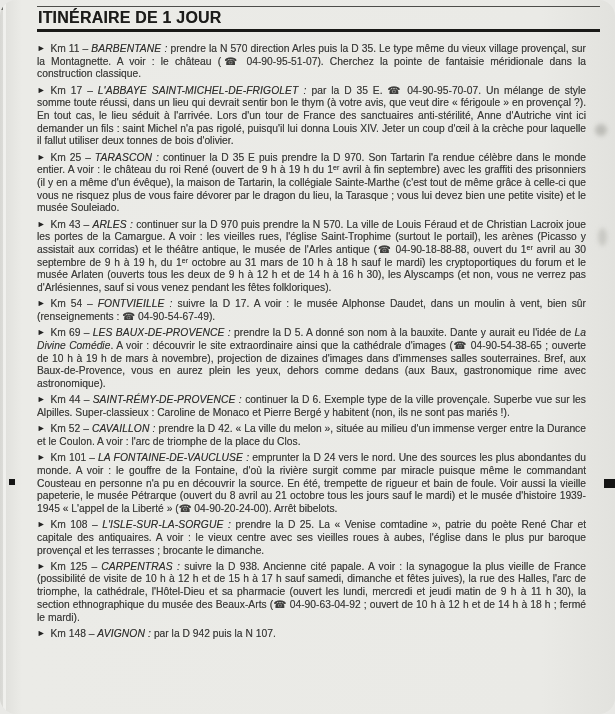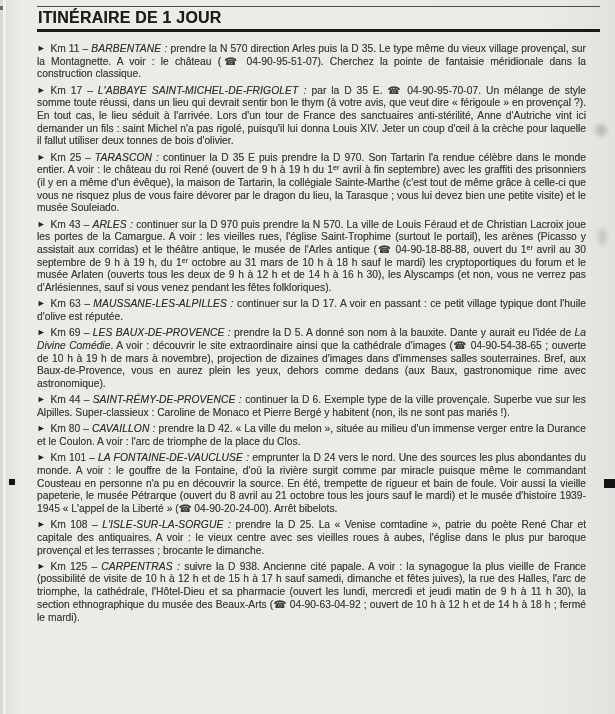--- a/index.html
+++ b/index.html
@@ -7,20 +7,21 @@
     padding: 0;
     background: #e9e9e6;
     font-family: "Liberation Sans", "DejaVu Sans", sans-serif;
   }
   .page {
     position: relative;
     width: 615px;
     height: 714px;
     overflow: hidden;
     background: linear-gradient(90deg, #d7d7d3 0px, #e2e2de 7px, #ebebe7 22px, #eaeae6 88%, #e2e2de 100%);
+    border-radius: 16px;
   }
   .edge-strip {
     position: absolute;
     left: 3px; top: 0;
     width: 3px; height: 100%;
     background: #f5f5f3;
     opacity: .75;
   }
   .mark { position: absolute; background: #141414; }
   .mark-tl { left: 0; top: 6px; width: 3px; height: 4px; background: #6d6d69; }
@@ -99,30 +100,31 @@
     </header>
     <div class="entries">
   <p class="entry"><span class="bullet">►</span><span class="km">Km 11 – </span><b class="name">BARBENTANE : </b><span class="body"><span>prendre la N 570 direction Arles puis la D 35. Le type même du vieux village provençal, sur la Montagnette. A voir : le château (☎ 04-90-95-51-07). Cherchez la pointe de fantaisie méridionale dans la construction classique.</span></span></p>
 
   <p class="entry"><span class="bullet">►</span><span class="km">Km 17 – </span><b class="name">L'ABBAYE SAINT-MICHEL-DE-FRIGOLET : </b><span class="body"><span>par la D 35 E. ☎ 04-90-95-70-07. Un mélange de style somme toute réussi, dans un lieu qui devrait sentir bon le thym (à votre avis, que veut dire « férigoule » en provençal ?). En tout cas, le lieu séduit à l'arrivée. Lors d'un tour de France des sanctuaires anti-stérilité, Anne d'Autriche vint ici demander un fils : saint Michel n'a pas rigolé, puisqu'il lui donna Louis XIV. Jeter un coup d'œil à la crèche pour laquelle il fallut utiliser deux tonnes de bois d'olivier.</span></span></p>
 
   <p class="entry"><span class="bullet">►</span><span class="km">Km 25 – </span><b class="name">TARASCON : </b><span class="body"><span>continuer la D 35 E puis prendre la D 970. Son Tartarin l'a rendue célèbre dans le monde entier. A voir : le château du roi René (ouvert de 9 h à 19 h du 1</span><sup>er</sup><span> avril à fin septembre) avec les graffiti des prisonniers (il y en a même d'un évêque), la maison de Tartarin, la collégiale Sainte-Marthe (c'est tout de même grâce à celle-ci que vous ne risquez plus de vous faire dévorer par le dragon du lieu, la Tarasque ; vous lui devez bien une petite visite) et le musée Souleiado.</span></span></p>
 
   <p class="entry"><span class="bullet">►</span><span class="km">Km 43 – </span><b class="name">ARLES : </b><span class="body"><span>continuer sur la D 970 puis prendre la N 570. La ville de Louis Féraud et de Christian Lacroix joue les portes de la Camargue. A voir : les vieilles rues, l'église Saint-Trophime (surtout le portail), les arènes (Picasso y assistait aux corridas) et le théâtre antique, le musée de l'Arles antique (☎ 04-90-18-88-88, ouvert du 1</span><sup>er</sup><span> avril au 30 septembre de 9 h à 19 h, du 1</span><sup>er</sup><span> octobre au 31 mars de 10 h à 18 h sauf le mardi) les cryptoportiques du forum et le musée Arlaten (ouverts tous les deux de 9 h à 12 h et de 14 h à 16 h 30), les Alyscamps (et non, vous ne verrez pas d'Arlésiennes, sauf si vous venez pendant les fêtes folkloriques).</span></span></p>
 
+  <p class="entry"><span class="bullet">►</span><span class="km">Km 54 – </span><b class="name">FONTVIEILLE : </b><span class="body"><span>suivre la D 17. A voir : le musée Alphonse Daudet, dans un moulin à vent, bien sûr (renseignements : ☎ 04-90-54-67-49).</span></span></p>
 
-  <p class="entry"><span class="bullet">►</span><span class="km">Km 63 – </span><b class="name">MAUSSANE-LES-ALPILLES : </b><span class="body"><span>continuer sur la D 17. A voir en passant : ce petit village typique dont l'huile d'olive est réputée.</span></span></p>
 
   <p class="entry"><span class="bullet">►</span><span class="km">Km 69 – </span><b class="name">LES BAUX-DE-PROVENCE : </b><span class="body"><span>prendre la D 5. A donné son nom à la bauxite. Dante y aurait eu l'idée de </span><em>La Divine Comédie</em><span>. A voir : découvrir le site extraordinaire ainsi que la cathédrale d'images (☎ 04-90-54-38-65 ; ouverte de 10 h à 19 h de mars à novembre), projection de dizaines d'images dans d'immenses salles souterraines. Bref, aux Baux-de-Provence, vous en aurez plein les yeux, dehors comme dedans (aux Baux, gastronomique rime avec astronomique).</span></span></p>
 
   <p class="entry"><span class="bullet">►</span><span class="km">Km 44 – </span><b class="name">SAINT-RÉMY-DE-PROVENCE : </b><span class="body"><span>continuer la D 6. Exemple type de la ville provençale. Superbe vue sur les Alpilles. Super-classieux : Caroline de Monaco et Pierre Bergé y habitent (non, ils ne sont pas mariés !).</span></span></p>
 
-  <p class="entry"><span class="bullet">►</span><span class="km">Km 80 – </span><b class="name">CAVAILLON : </b><span class="body"><span>prendre la D 42. « La ville du melon », située au milieu d'un immense verger entre la Durance et le Coulon. A voir : l'arc de triomphe de la place du Clos.</span></span></p>
+  <p class="entry"><span class="bullet">►</span><span class="km">Km 52 – </span><b class="name">CAVAILLON : </b><span class="body"><span>prendre la D 42. « La ville du melon », située au milieu d'un immense verger entre la Durance et le Coulon. A voir : l'arc de triomphe de la place du Clos.</span></span></p>
 
   <p class="entry"><span class="bullet">►</span><span class="km">Km 101 – </span><b class="name">LA FONTAINE-DE-VAUCLUSE : </b><span class="body"><span>emprunter la D 24 vers le nord. Une des sources les plus abondantes du monde. A voir : le gouffre de la Fontaine, d'où la rivière surgit comme par miracle puisque même le commandant Cousteau en personne n'a pu en découvrir la source. En été, trempette de rigueur et bain de foule. Voir aussi la vieille papeterie, le musée Pétrarque (ouvert du 8 avril au 21 octobre tous les jours sauf le mardi) et le musée d'histoire 1939-1945 « L'appel de la Liberté » (☎ 04-90-20-24-00). Arrêt bibelots.</span></span></p>
 
   <p class="entry"><span class="bullet">►</span><span class="km">Km 108 – </span><b class="name">L'ISLE-SUR-LA-SORGUE : </b><span class="body"><span>prendre la D 25. La « Venise comtadine », patrie du poète René Char et capitale des antiquaires. A voir : le vieux centre avec ses vieilles roues à aubes, l'église dans le plus pur baroque provençal et les terrasses ; brocante le dimanche.</span></span></p>
 
   <p class="entry"><span class="bullet">►</span><span class="km">Km 125 – </span><b class="name">CARPENTRAS : </b><span class="body"><span>suivre la D 938. Ancienne cité papale. A voir : la synagogue la plus vieille de France (possibilité de visite de 10 h à 12 h et de 15 h à 17 h sauf samedi, dimanche et fêtes juives), la rue des Halles, l'arc de triomphe, la cathédrale, l'Hôtel-Dieu et sa pharmacie (ouvert les lundi, mercredi et jeudi matin de 9 h à 11 h 30), la section ethnographique du musée des Beaux-Arts (☎ 04-90-63-04-92 ; ouvert de 10 h à 12 h et de 14 h à 18 h ; fermé le mardi).</span></span></p>
 
+  <p class="entry"><span class="bullet">►</span><span class="km">Km 148 – </span><b class="name">AVIGNON : </b><span class="body"><span>par la D 942 puis la N 107.</span></span></p>
 </div>
   </div>
 </div>
 
 </body></html>

